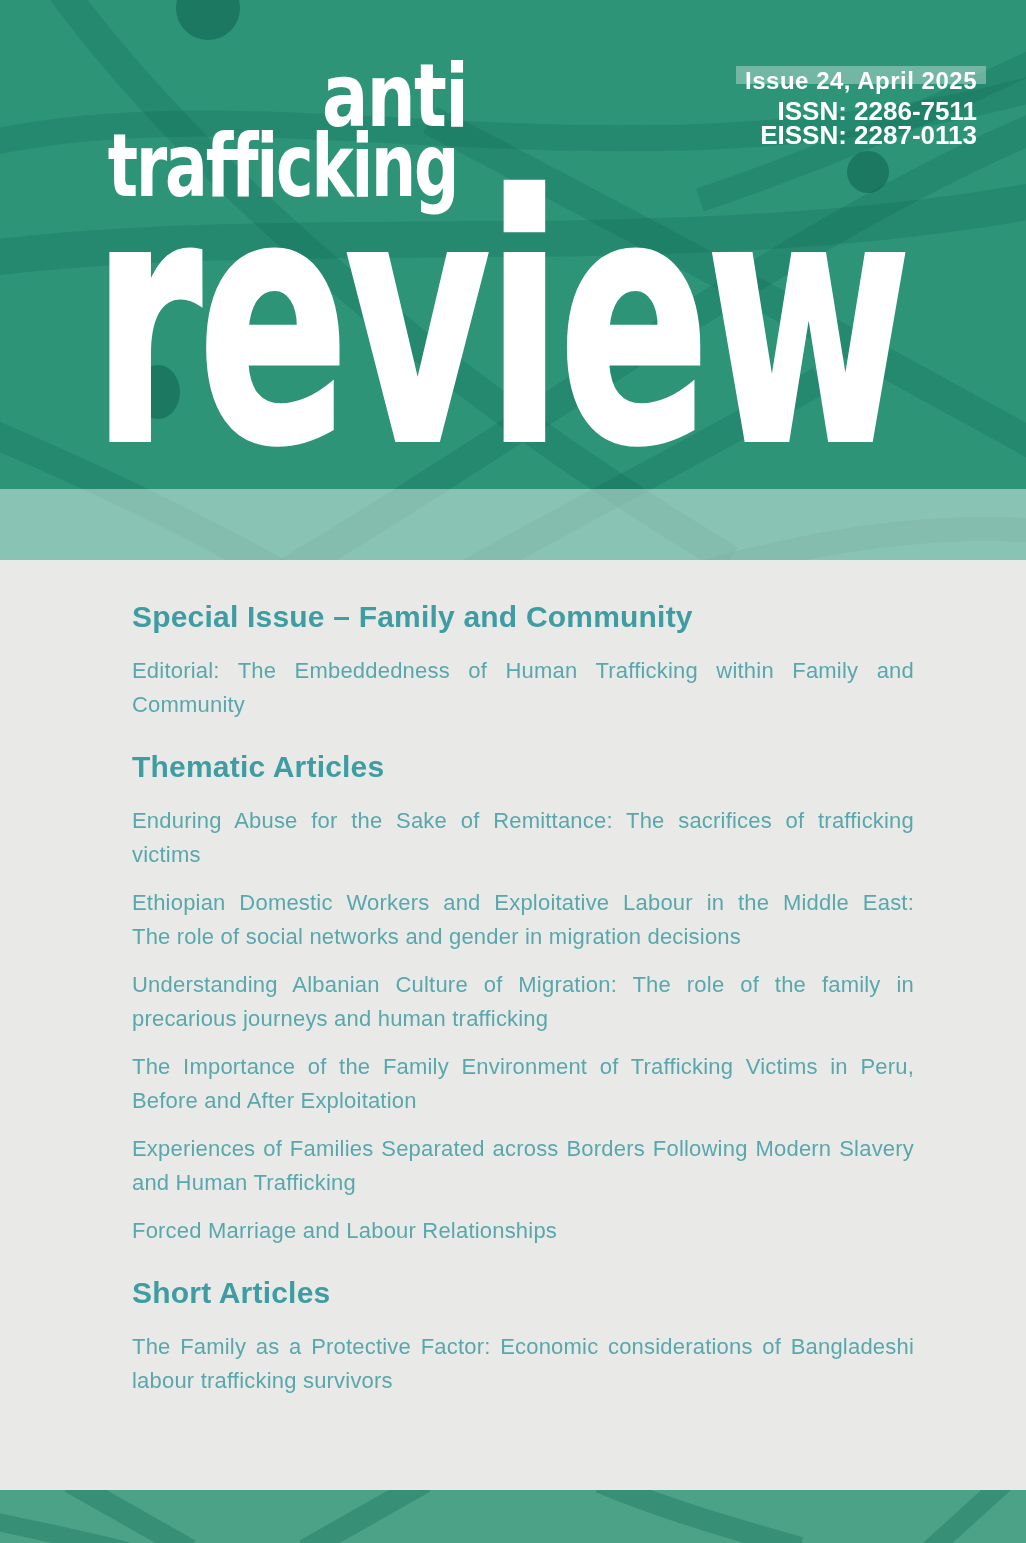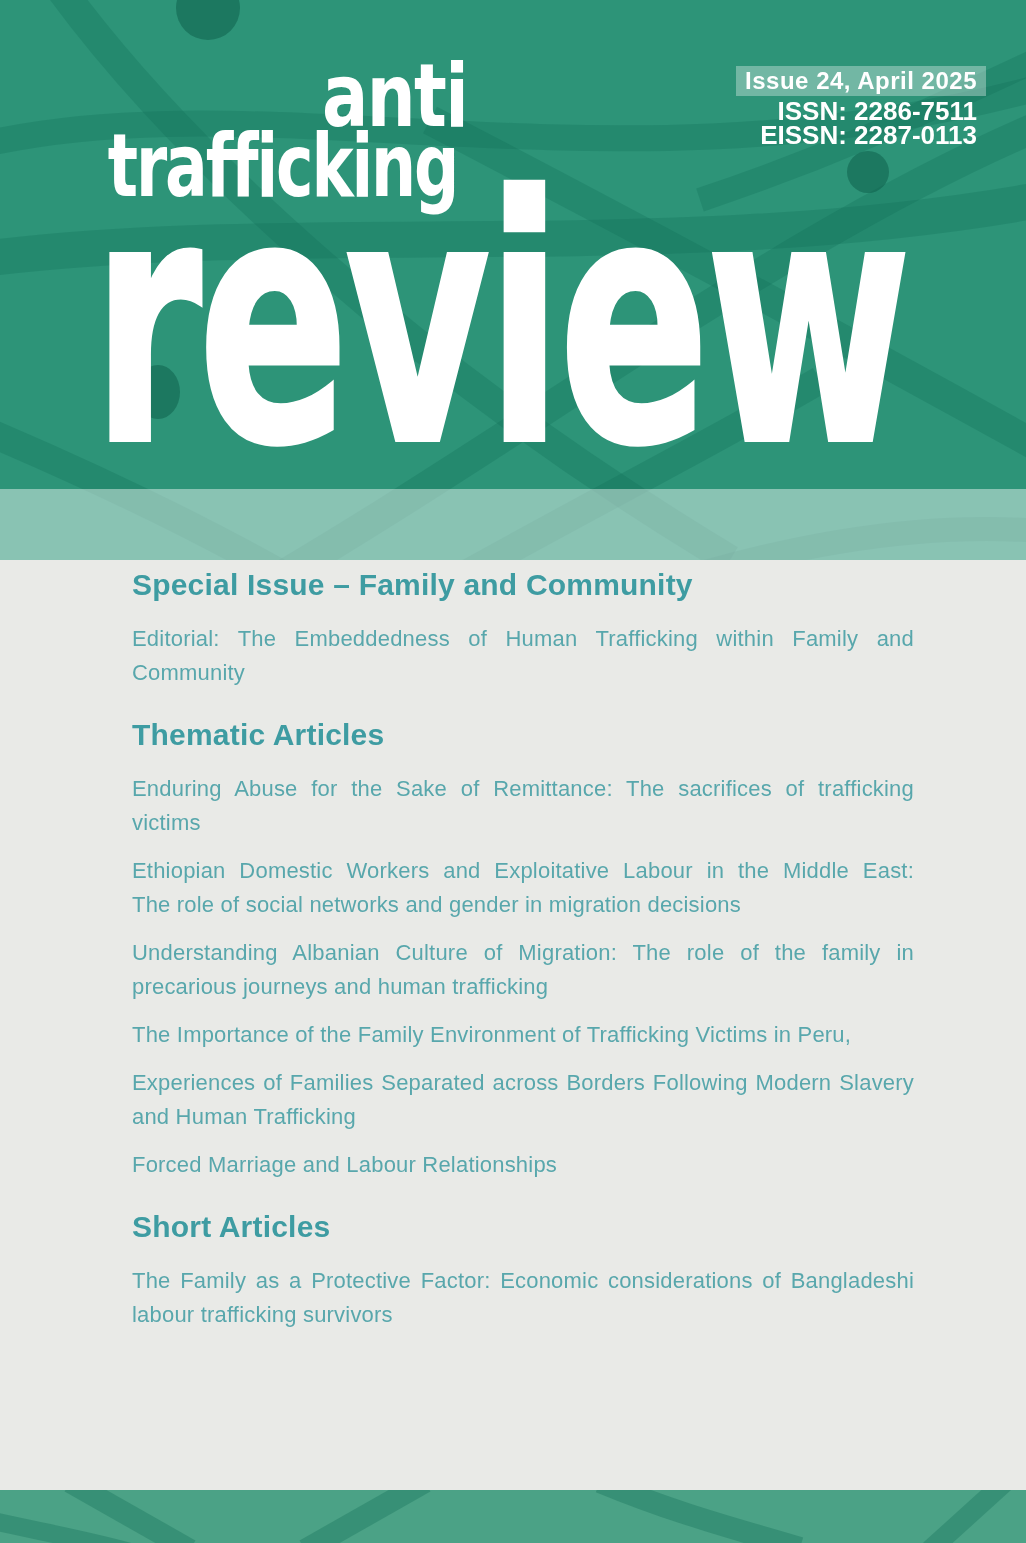--- a/index.html
+++ b/index.html
@@ -42,35 +42,35 @@
   .logo-trafficking{
     top:122px;right:569px;font-size:88px;letter-spacing:-3px;
     transform:scaleX(.72);transform-origin:100% 0;
   }
   .logo-review{
     top:152px;left:92px;font-size:340px;letter-spacing:-6px;
     transform:scaleX(.655);transform-origin:0 0;
     -webkit-text-stroke:4px #fff;
   }
   .issue-badge{
-    position:absolute;top:66px;right:40px;height:30px;line-height:30px;
+    position:absolute;top:66px;right:40px;height:18px;line-height:30px;
     background:var(--badge_bg);color:var(--white_text);
     font-size:24px;font-weight:700;padding:0 9px;letter-spacing:.5px;
     white-space:nowrap;
   }
   .issn-line{
     position:absolute;right:49px;color:var(--white_text);
     font-size:26px;font-weight:700;line-height:24px;white-space:nowrap;
   }
   .issn-line.issn{top:99px}
   .issn-line.eissn{top:123px}
   
   .toc{
-    position:absolute;top:536px;left:132px;width:782px;
-    padding-top:4px;color:var(--item_teal);
+    position:absolute;top:560px;left:132px;width:782px;
+    padding-top:12px;color:var(--item_teal);
   }
   .toc h2{
     color:var(--heading_teal);font-size:30px;line-height:38px;
     font-weight:700;margin:26px 0 18px;letter-spacing:.2px;
   }
   .item{font-size:22px;line-height:34px;margin:12px 0 14px;letter-spacing:.2px}
   .item .ln{display:block}
   .item .ln:not(:last-child){text-align:justify;text-align-last:justify}
   
   .footer-band{
@@ -129,20 +129,21 @@
     <p class="item">
       <span class="ln">Ethiopian Domestic Workers and Exploitative Labour in the Middle East:</span>
       <span class="ln">The role of social networks and gender in migration decisions</span>
     </p>
     <p class="item">
       <span class="ln">Understanding Albanian Culture of Migration: The role of the family in</span>
       <span class="ln">precarious journeys and human trafficking</span>
     </p>
     <p class="item">
       <span class="ln">The Importance of the Family Environment of Trafficking Victims in Peru,</span>
+      <span class="ln">Before and After Exploitation</span>
     </p>
     <p class="item">
       <span class="ln">Experiences of Families Separated across Borders Following Modern Slavery</span>
       <span class="ln">and Human Trafficking</span>
     </p>
     <p class="item">
       <span class="ln">Forced Marriage and Labour Relationships</span>
     </p>
 
     <h2>Short Articles</h2>

